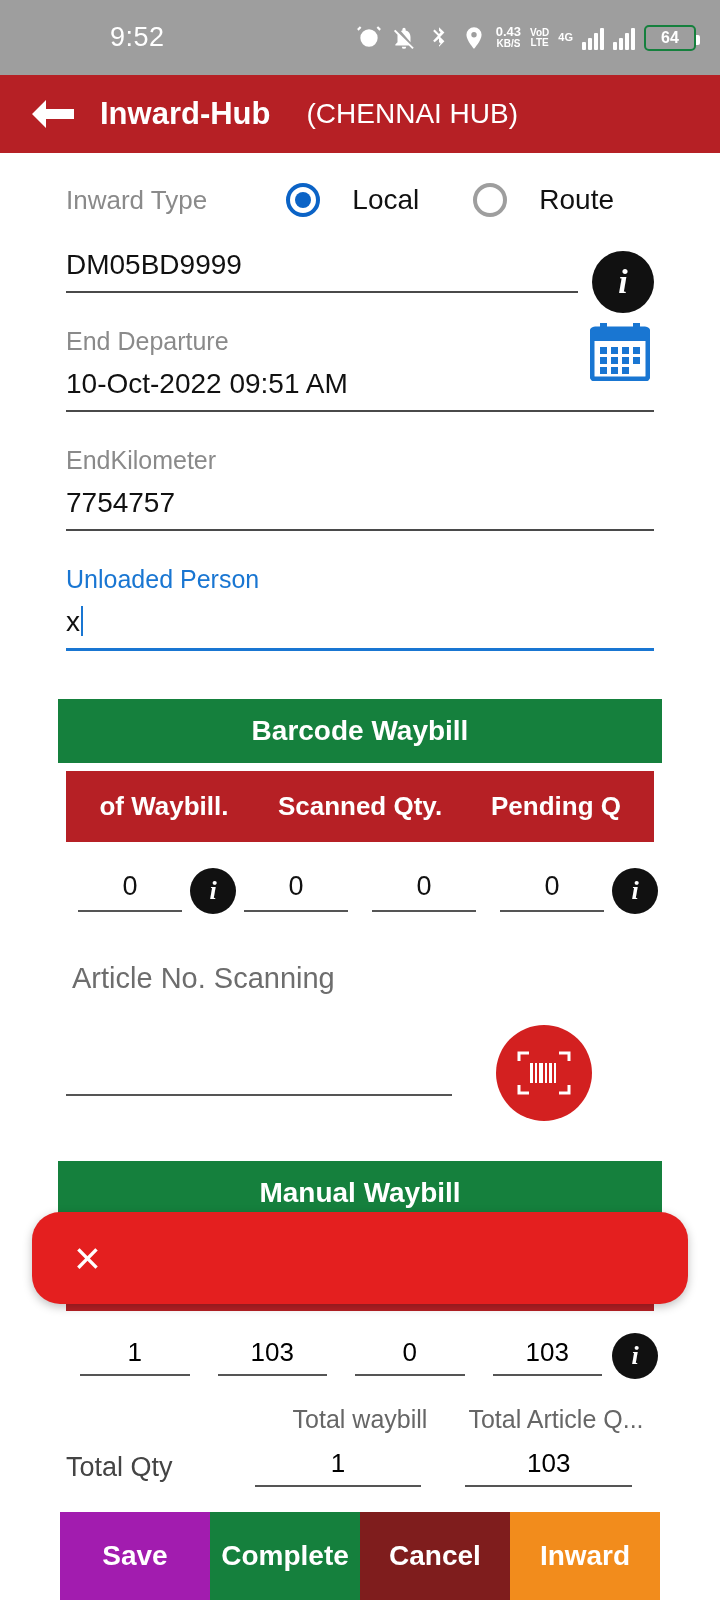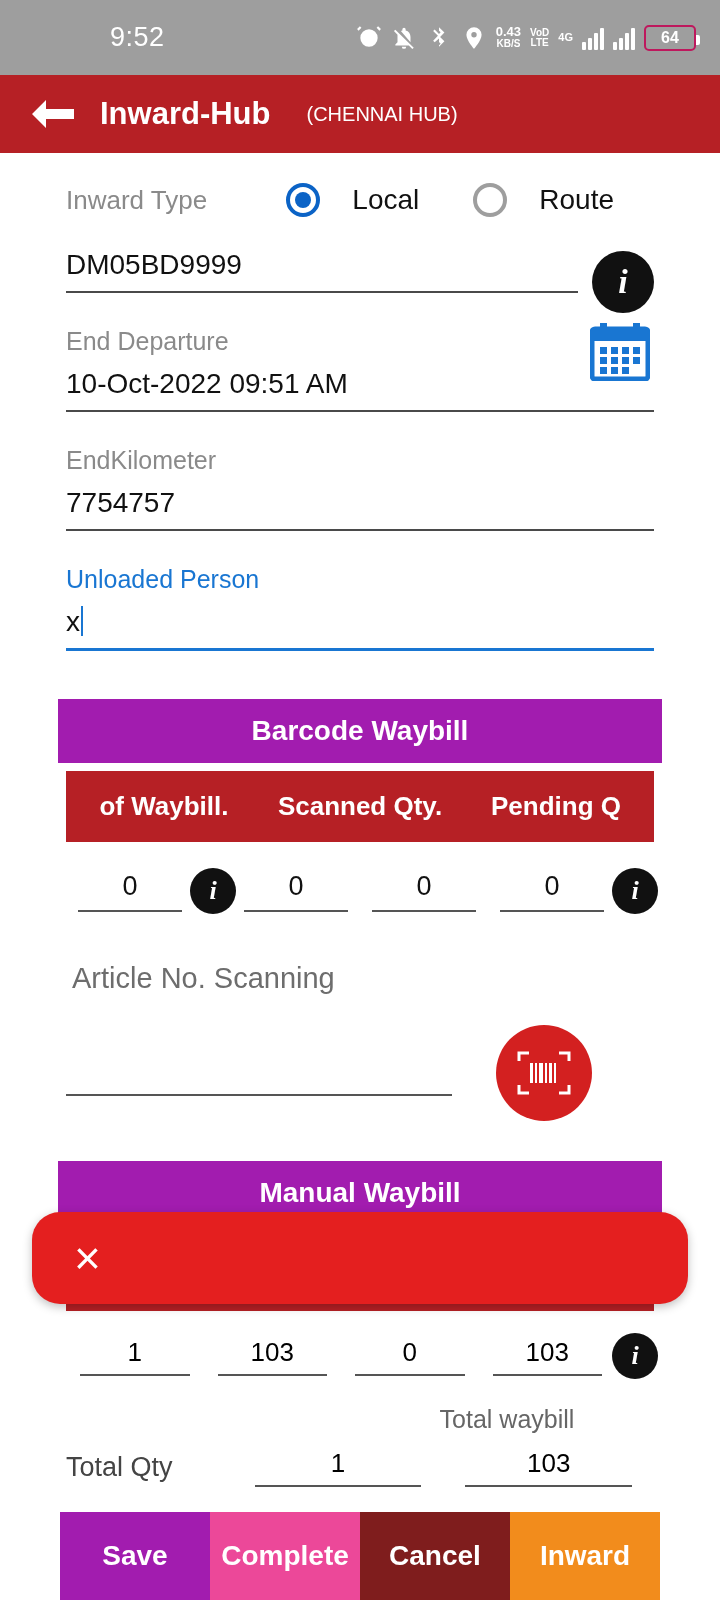--- a/index.html
+++ b/index.html
@@ -25,35 +25,35 @@
   .netspeed { font-size: 13px; line-height: 12px; text-align:center; font-weight:600;}
   .netspeed small { display:block; font-size:10px; font-weight:600; }
   .volte { font-size: 10px; line-height: 10px; text-align:center; font-weight:700;}
   .bars { display:flex; align-items:flex-end; gap:2px; height:24px; }
   .bars i { display:block; width:4px; background:#fff; border-radius:1px;}
   .bars i:nth-child(1){height:8px}
   .bars i:nth-child(2){height:12px}
   .bars i:nth-child(3){height:17px}
   .bars i:nth-child(4){height:22px}
   .battery {
-    border:2px solid #be185d; border-radius:5px; width:52px; height:26px;
+    border:2px solid #15803d; border-radius:5px; width:52px; height:26px;
     display:flex; align-items:center; justify-content:center; font-size:16px; font-weight:600;
     position:relative;
   }
   .battery:after{content:"";position:absolute;right:-6px;top:8px;width:4px;height:10px;background:#fff;border-radius:0 2px 2px 0;}
   .fourg { font-size:11px; font-weight:700; line-height:11px;}
 
   
   .appbar {
     height: 78px; background: #b62025; color: #fff;
     display: flex; align-items: center; padding: 0 26px;
   }
   .back-arrow { width: 54px; height: 40px; margin-right: 20px; }
   .app-title { font-size: 31px; font-weight: bold; }
-  .app-sub { font-size: 20px; margin-left: 36px; font-weight: 400;}
+  .app-sub { font-size: 28px; margin-left: 36px; font-weight: 400;}
 
   
   .form { padding: 30px 66px 0 66px; }
   .row-inline { display:flex; align-items:center; justify-content:space-between; margin-bottom: 26px;}
   .label-grey { color:#8a8a8a; font-size: 26px; }
   .label-dark { color:#222; font-size: 26px; }
   .label-blue { color:#1976d2; font-size: 26px; }
   .radio-group { display:flex; align-items:center; gap: 32px; margin-right: 18px;}
   .radio {
     width: 34px; height: 34px; border-radius: 50%; border: 4px solid #9e9e9e;
@@ -79,21 +79,21 @@
     width: 62px; height: 62px; border-radius: 50%; background:#111; color:#fff;
     display:flex;align-items:center;justify-content:center;
     font-size: 34px; font-style: italic; font-weight: bold; font-family: "Liberation Serif", serif;
   }
   .cal-icon { position:absolute; right:4px; top:-4px; width:60px; height:58px;}
   .spacer-26 { height: 26px; }
   .spacer-40 { height: 40px; }
 
   
   .section-bar {
-    background:#a21caf; color:#fff; text-align:center; font-weight:bold;
+    background:#15803d; color:#fff; text-align:center; font-weight:bold;
     font-size: 28px; padding: 16px 0; margin: 0 -8px;
   }
   .header-row {
     background:#b62025; color:#fff; font-weight:bold; font-size: 26px;
     display:flex; align-items:center; padding: 20px 0; margin-top: 8px;
   }
   .header-row span { flex:1; text-align:center; white-space:nowrap; }
 
   .values-row { display:flex; align-items:center; margin-top: 26px; }
   .val-cell {
@@ -136,21 +136,21 @@
     display:flex; align-items:center; padding: 26px 28px;
     box-shadow: 0 3px 10px rgba(0,0,0,.25);
   }
   .toast-close { font-size: 46px; line-height: 40px; margin: 0 26px 0 14px; font-weight: 300;}
   .toast-msg { font-size: 28px; line-height: 38px; }
 
   
   .btnbar { position:absolute; left:0; right:0; bottom:0; display:flex; padding: 0 60px; }
   .btn { flex:1; text-align:center; color:#fff; font-weight:bold; font-size: 28px; padding: 28px 0; }
   .btn.save{background:#a21caf;}
-  .btn.complete{background:#ec4899;}
+  .btn.complete{background:#15803d;}
   .btn.cancel{background:#7f1d1d;}
   .btn.inward{background:#f28c1c;}
 </style>
 </head>
 <body>
 
 <div class="phone">
 
   <div class="statusbar">
     <div class="status-time">9:52</div>
@@ -323,20 +323,21 @@
       <div class="mw-cell">1</div>
       <div class="mw-cell">103</div>
       <div class="mw-cell">0</div>
       <div class="mw-cell">103</div>
       <div class="circ-i">i</div>
     </div>
 
     <div class="sub-head">
       <span></span>
       <span>Total waybill</span>
+      <span>Total Article Q...</span>
     </div>
 
     <div class="totals-row">
       <div class="totals-label">Total Qty</div>
       <div class="totals-cell">1</div>
       <div class="totals-cell">103</div>
     </div>
   </div>
 
   <div class="toast">

